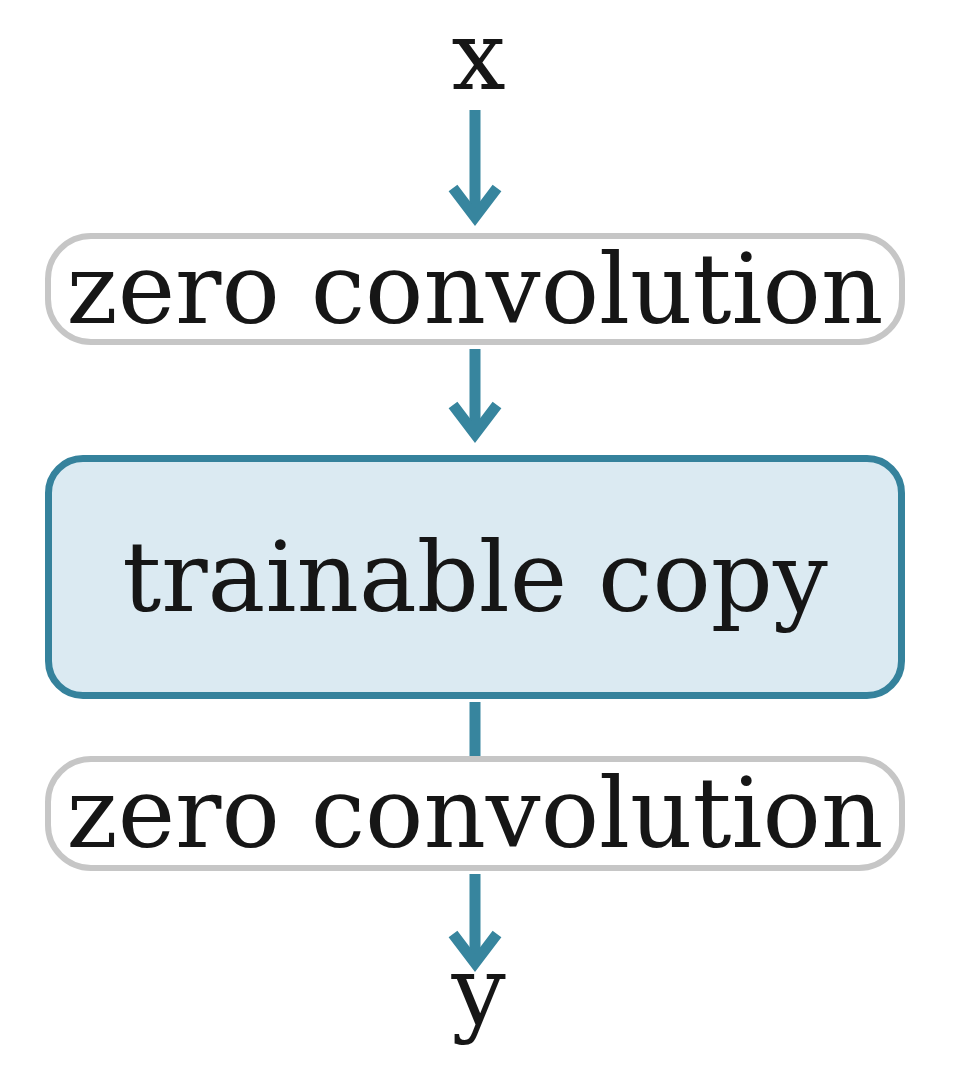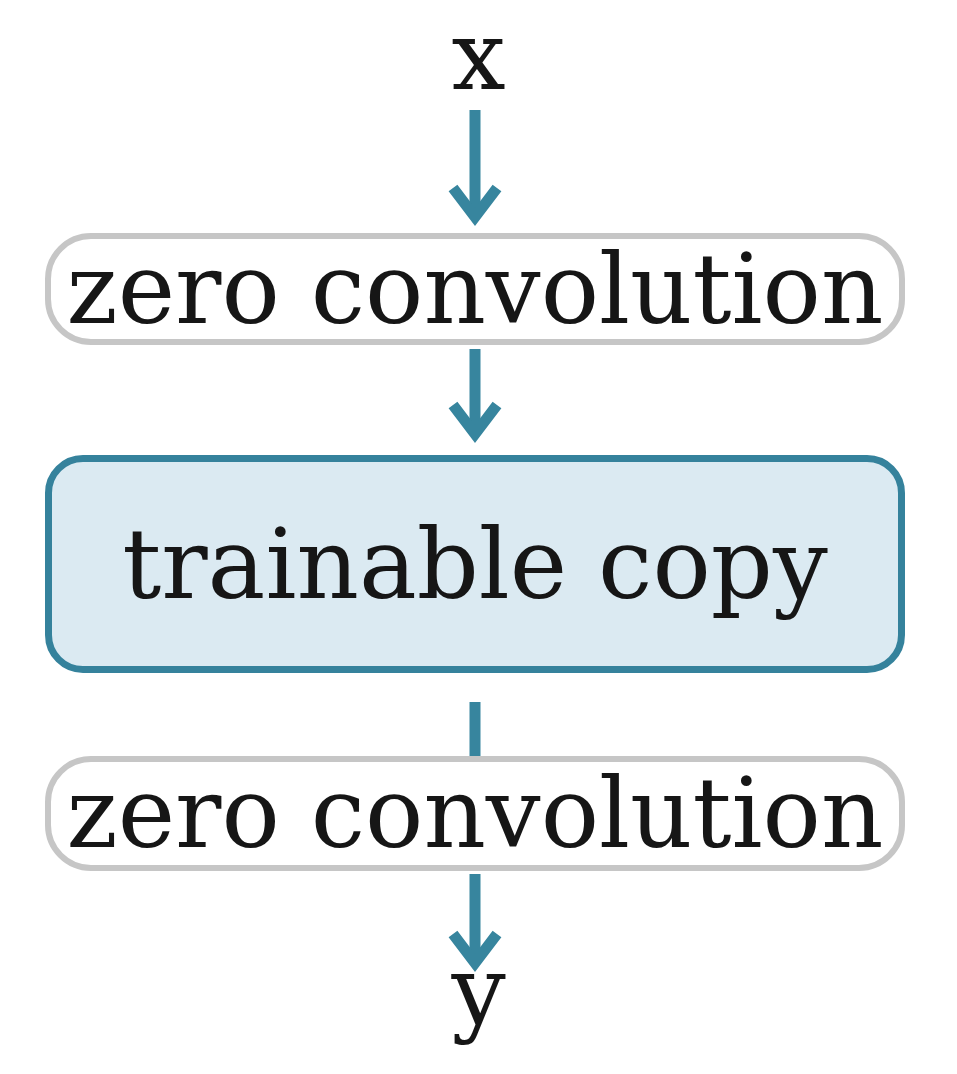--- a/index.html
+++ b/index.html
@@ -59,21 +59,21 @@
   .pill {
     height: 112px;
     background: var(--frozen-fill);
     border: 6px solid var(--frozen-border);
     border-radius: 46px;
   }
   .pill-top  { top: 233px; }
   .pill-bottom { top: 756px; height: 115px; }
   .trainable {
     top: 455px;
-    height: 218px;
+    height: 244px;
     background: var(--trainable-fill);
     border: 7px solid var(--trainable-border);
     border-radius: 38px;
   }
   .io-label {
     position: absolute;
     left: 0;
     width: 957px;
     text-align: center;
     font-size: 96px;

